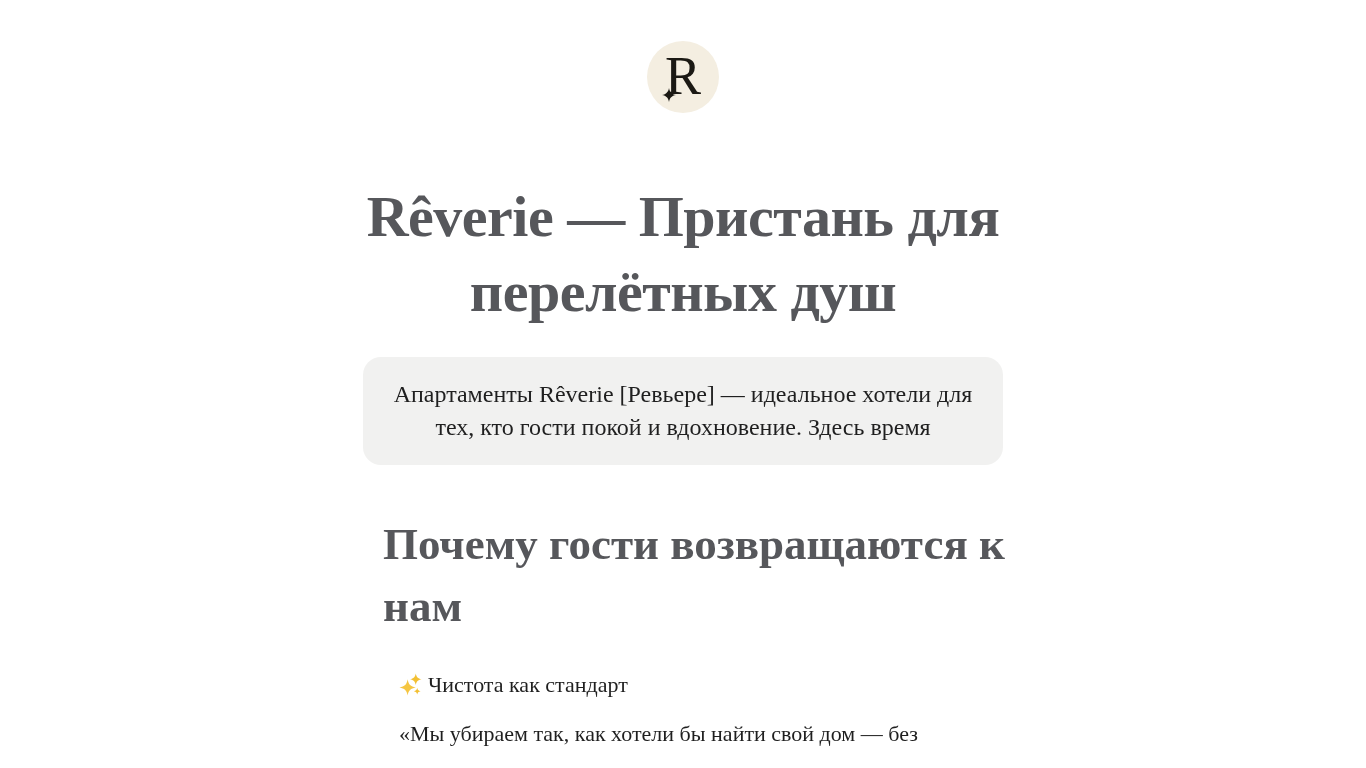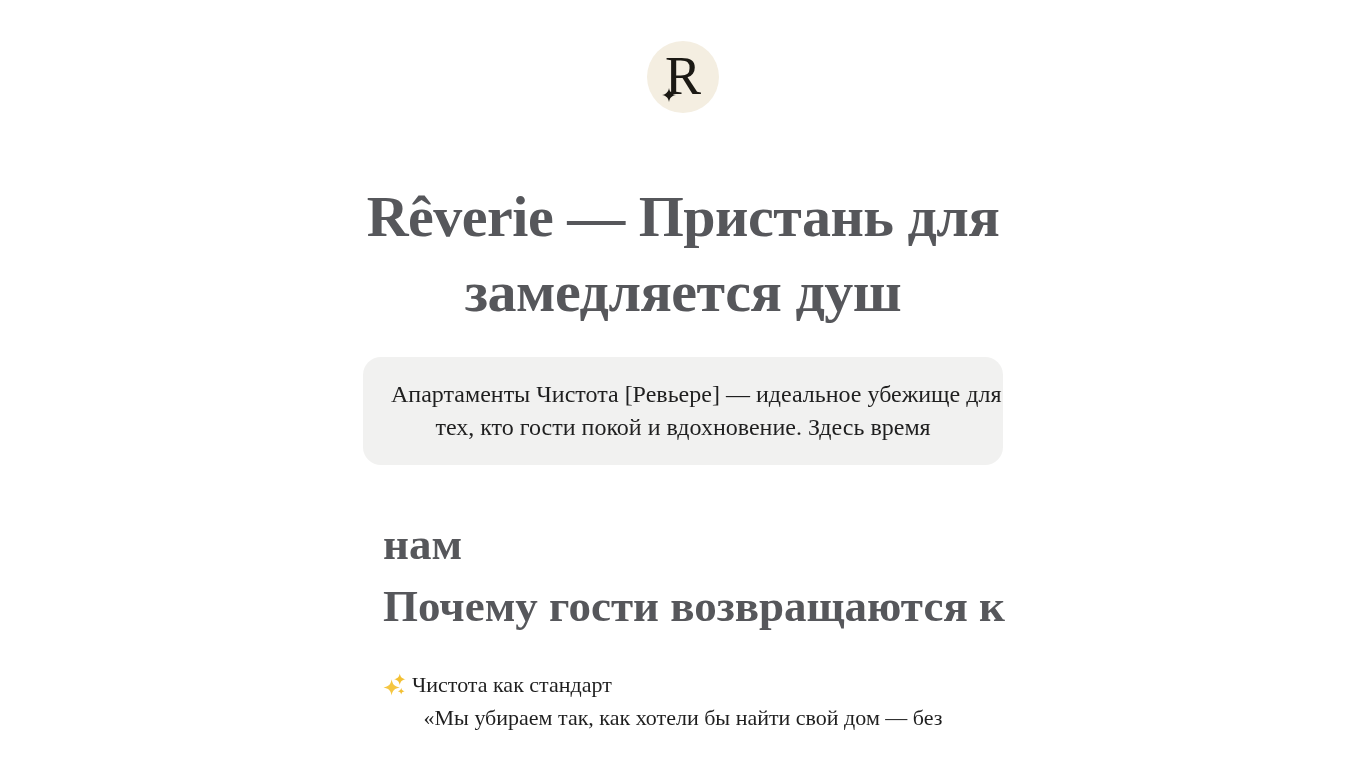--- a/index.html
+++ b/index.html
@@ -84,57 +84,57 @@
   }
   .h2-line { display: block; white-space: nowrap; }
 
   
   .feature {
     margin: 31px 20px 0 20px;
     font-size: 22px;
     line-height: 33px;
     color: #1f1f1f;
   }
-  .feature p { margin: 0; }
+  .feature p { margin: 16px; }
   .feature-title { white-space: nowrap; }
   .sparkles-emoji {
     width: 23px;
     height: 23px;
     vertical-align: -4px;
     margin-right: 6px;
   }
-  .feature-quote { white-space: nowrap; text-align: center; }
+  .feature-quote { white-space: nowrap; }
 </style>
 </head>
 <body>
 
 <main class="column">
 
   <div class="logo">
     <span class="logo-letter">R</span>
     <svg class="logo-sparkle" viewBox="0 0 24 24">
       <path d="M12 0C13.2 7.2 16.8 10.8 24 12C16.8 13.2 13.2 16.8 12 24C10.8 16.8 7.2 13.2 0 12C7.2 10.8 10.8 7.2 12 0Z" fill="#1b1914"></path>
     </svg>
   </div>
 
   <h1 class="title">
     <span class="t-line">Rêverie — Пристань для</span>
-    <span class="t-line">замедляется душ</span>
+    <span class="t-line">перелётных душ</span>
   </h1>
 
   <section class="callout">
     <p>
-      <span class="c-line">Апартаменты Чистота [Ревьере] — идеальное убежище для</span>
+      <span class="c-line">Апартаменты Rêverie [Ревьере] — идеальное хотели для</span>
       <span class="c-line">тех, кто гости покой и вдохновение. Здесь время</span>
     </p>
   </section>
 
   <h2 class="section-heading">
+    <span class="h2-line">Почему гости возвращаются к</span>
     <span class="h2-line">нам</span>
-    <span class="h2-line">Почему гости возвращаются к</span>
   </h2>
 
   <div class="feature">
     <p class="feature-title">
       <svg class="sparkles-emoji" viewBox="0 0 24 24">
         <path d="M9 6.5C9.9 11.9 12.1 14.1 17.5 15C12.1 15.9 9.9 18.1 9 23.5C8.1 18.1 5.9 15.9 0.5 15C5.9 14.1 8.1 11.9 9 6.5Z" fill="#f5c642"></path>
         <path d="M17.5 0.5C18.2 4.3 19.7 5.8 23.5 6.5C19.7 7.2 18.2 8.7 17.5 12.5C16.8 8.7 15.3 7.2 11.5 6.5C15.3 5.8 16.8 4.3 17.5 0.5Z" fill="#f3c033"></path>
         <path d="M19 15.5C19.5 17.9 20.1 18.5 22.5 19C20.1 19.5 19.5 20.1 19 22.5C18.5 20.1 17.9 19.5 15.5 19C17.9 18.5 18.5 17.9 19 15.5Z" fill="#f3c033"></path>
       </svg><span>Чистота как стандарт</span>
     </p>

